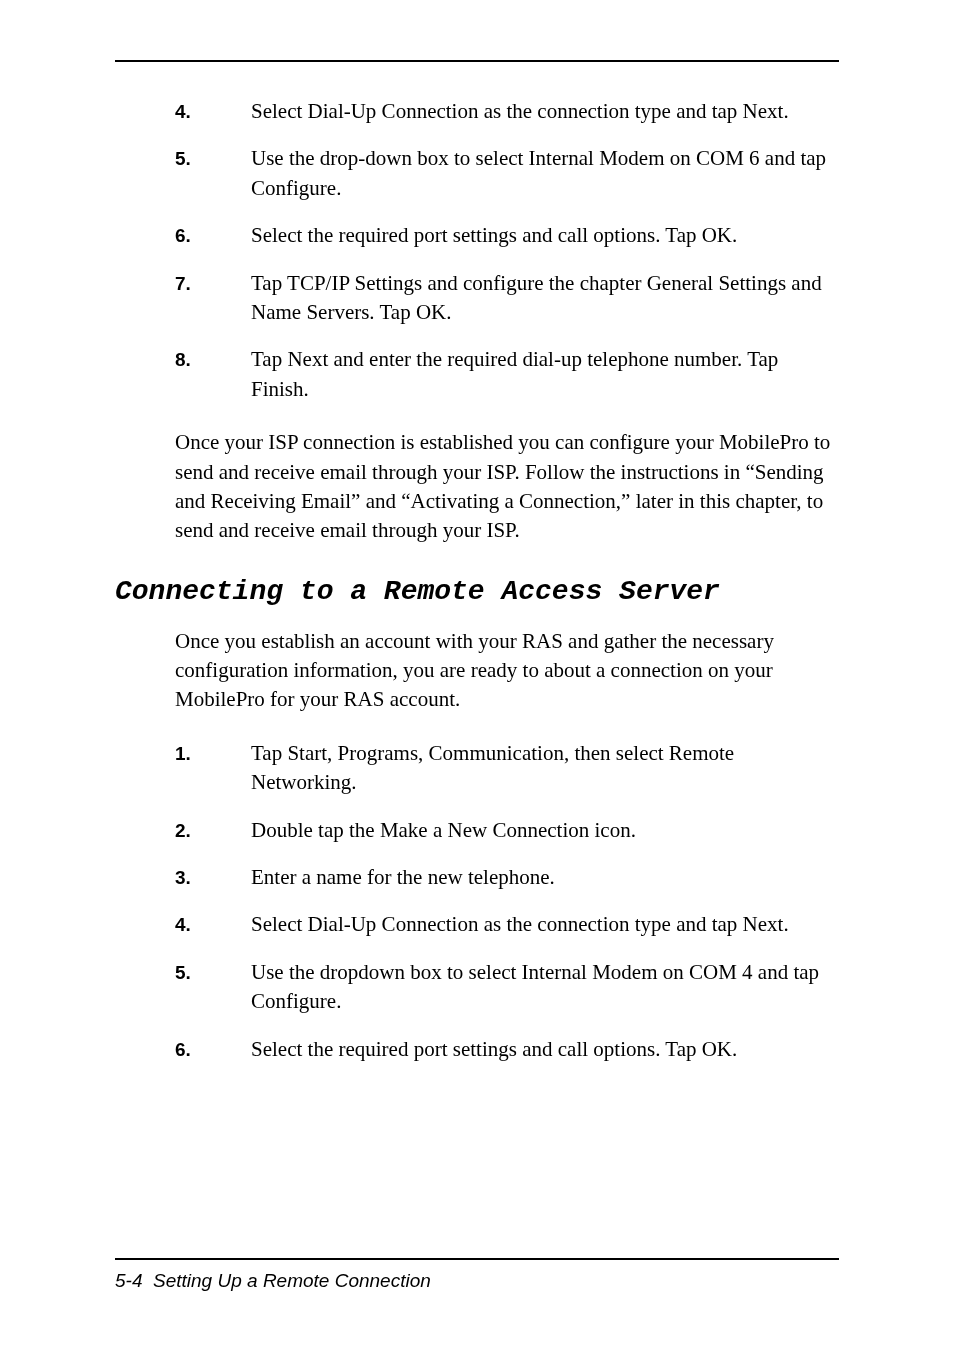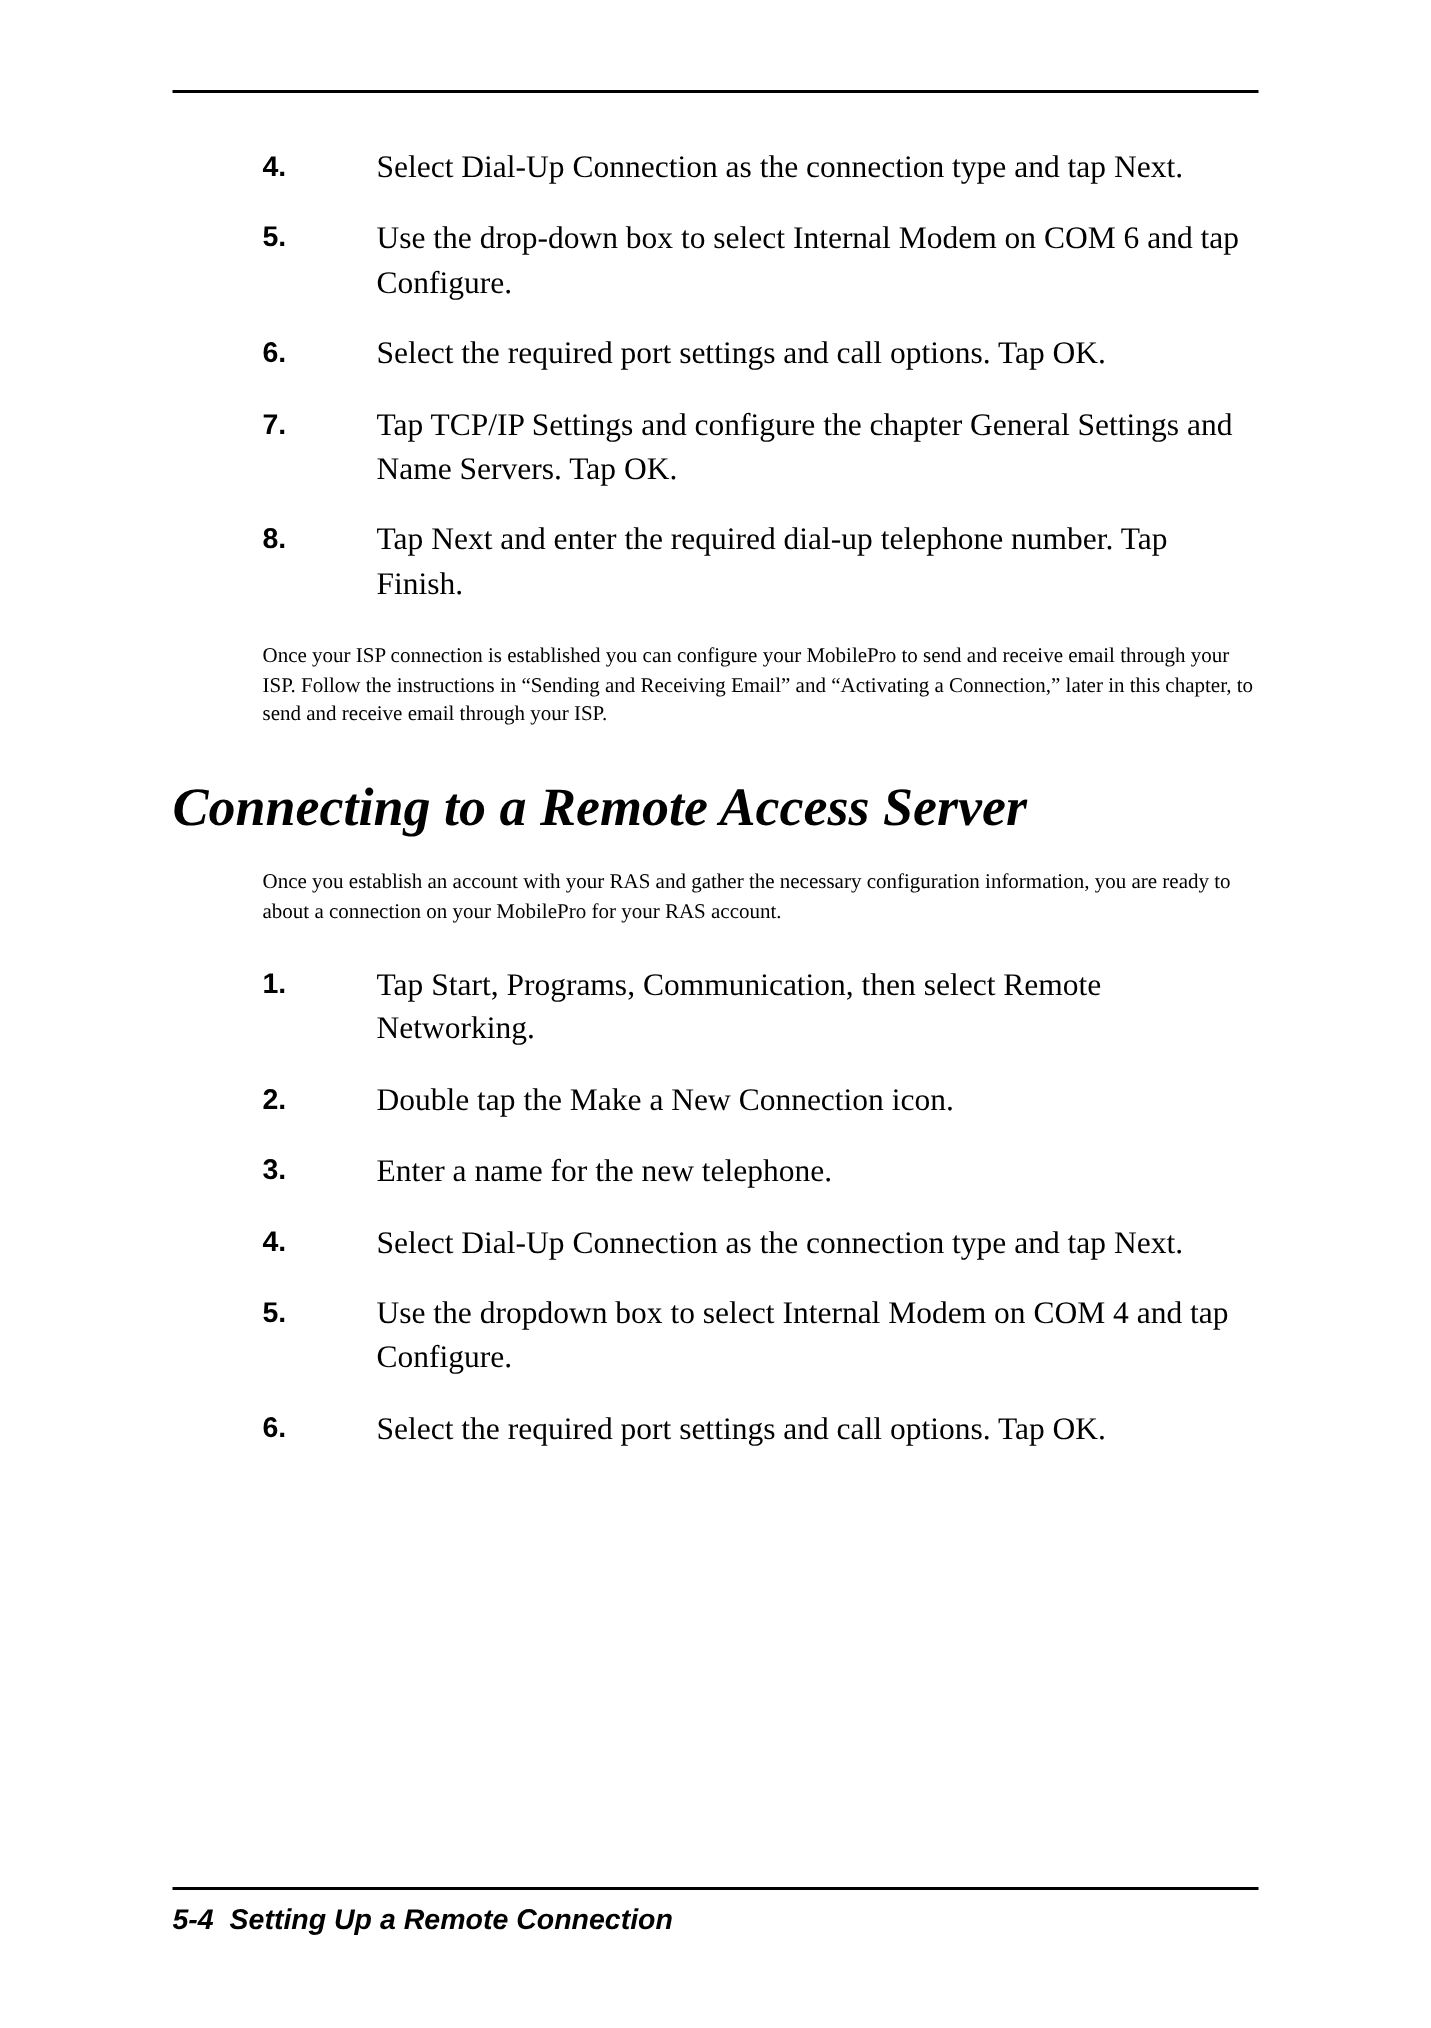--- a/index.html
+++ b/index.html
@@ -38,46 +38,46 @@
       font-weight: bold;
       font-size: 19px;
       min-width: 40px;
       padding-top: 2px;
     }
     .item-text {
       flex: 1;
       margin-left: 36px;
     }
     .body-para {
-      font-size: 14px;
+      font-size: 21px;
       line-height: 1.4;
       margin-bottom: 24px;
     }
     .section-heading {
-      font-family: Liberation Serif, serif;
+      font-family: Liberation Mono, monospace;
       font-weight: bold;
       font-style: italic;
-      font-size: 36px;
+      font-size: 28px;
       margin-top: 30px;
       margin-bottom: 20px;
       margin-left: -60px;
     }
     .footer {
       position: absolute;
       bottom: 60px;
       left: 115px;
       right: 115px;
     }
     .bottom-rule {
       border-top: 2px solid #000;
       margin-bottom: 10px;
     }
     .footer-text {
       font-family: Arial, Helvetica, sans-serif;
-      font-weight: bold;
+      font-weight: normal;
       font-style: italic;
       font-size: 19px;
     }
   </style>
 </head>
 <body>
 
 <div class="top-rule"></div>
 
 <div class="content">

